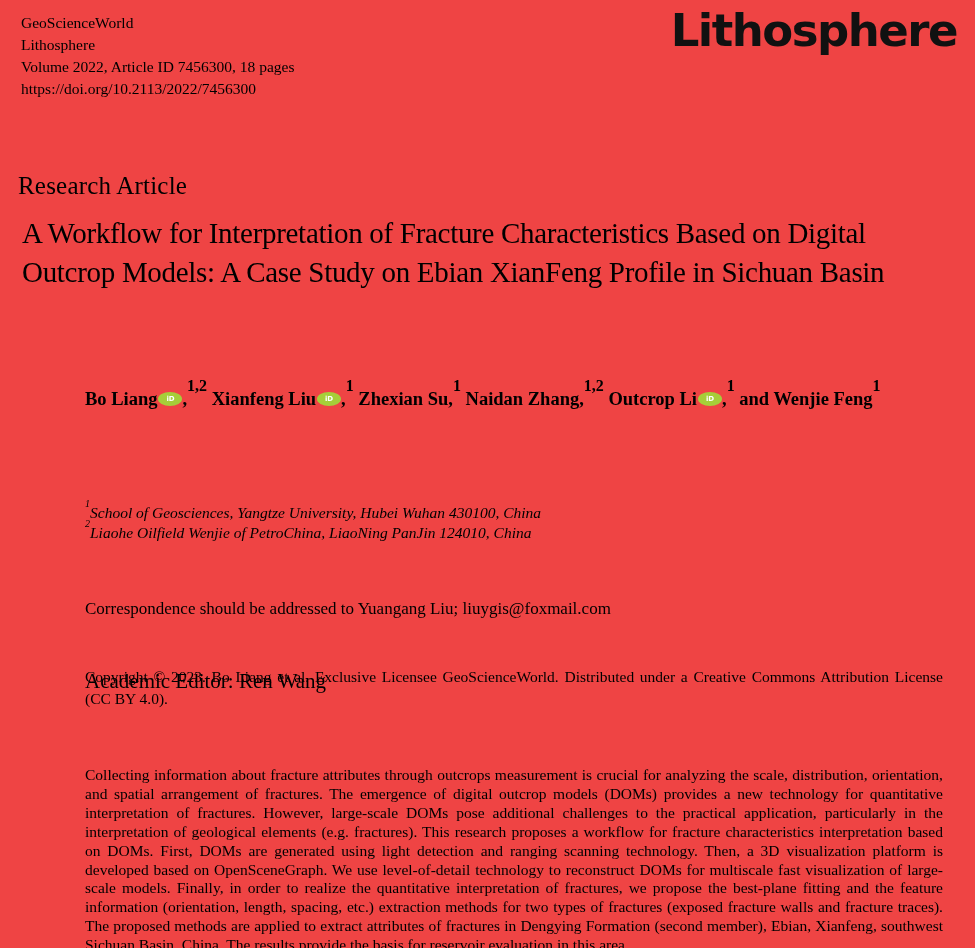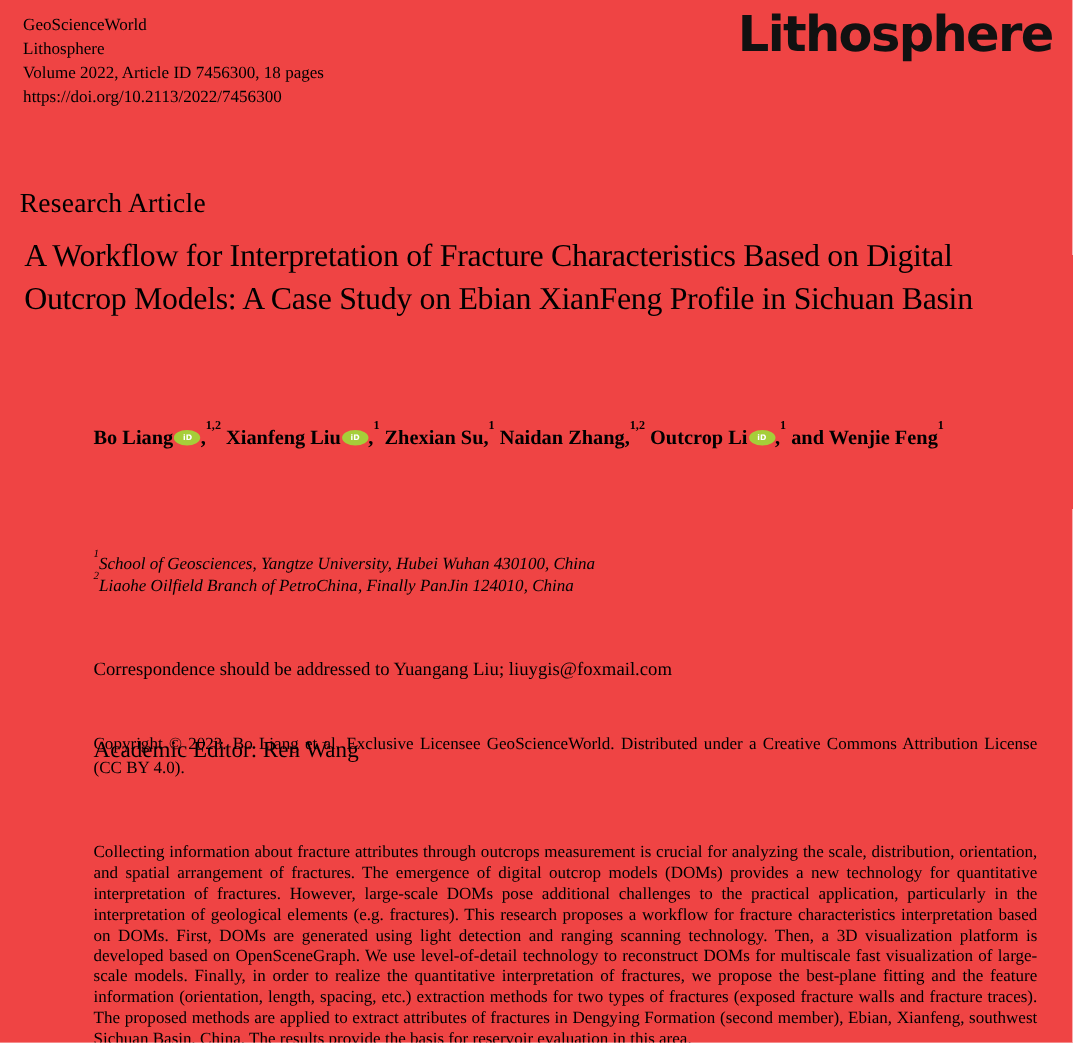--- a/index.html
+++ b/index.html
@@ -59,21 +59,21 @@
   .authors {
     position: absolute;
     left: 85px;
     top: 386px;
     width: 860px;
     font-size: 18.5px;
     font-weight: 700;
     line-height: 26px;
   }
   .authors sup {
-    font-size: 11px;
+    font-size: 16px;
     font-weight: 700;
     position: relative;
     top: -7px;
     line-height: 0;
   }
   .orcid {
     display: inline-block;
     width: 24px;
     height: 14px;
     border-radius: 50%;
@@ -153,21 +153,21 @@
     <span class="author"><span>Bo Liang</span><a href="#" class="orcid"><span>iD</span></a><span>,</span><sup>1,2</sup></span>
     <span class="author"><span>Xianfeng Liu</span><a href="#" class="orcid"><span>iD</span></a><span>,</span><sup>1</sup></span>
     <span class="author"><span>Zhexian Su</span><span>,</span><sup>1</sup></span>
     <span class="author"><span>Naidan Zhang</span><span>,</span><sup>1,2</sup></span>
     <span class="author"><span>Outcrop Li</span><a href="#" class="orcid"><span>iD</span></a><span>,</span><sup>1</sup></span>
     <span class="author"><span>and Wenjie Feng</span><span></span><sup>1</sup></span>
   </div>
 
   <div class="affiliations">
     <div><sup class="aff-sup">1</sup><span>School of Geosciences, Yangtze University, Hubei Wuhan 430100, China</span></div>
-    <div><sup class="aff-sup">2</sup><span>Liaohe Oilfield Branch of PetroChina, Finally PanJin 124010, China</span></div>
+    <div><sup class="aff-sup">2</sup><span>Liaohe Oilfield Wenjie of PetroChina, LiaoNing PanJin 124010, China</span></div>
   </div>
 
   <div class="correspondence">
     <span>Correspondence should be addressed to Yuangang Liu; </span><a href="#">liuygis@foxmail.com</a>
   </div>
 
 
   <div class="editor">Academic Editor: Ren Wang</div>
 
   <div class="copyright">Copyright © 2023. Bo Liang et al. Exclusive Licensee GeoScienceWorld. Distributed under a Creative Commons Attribution License (CC BY 4.0).</div>

